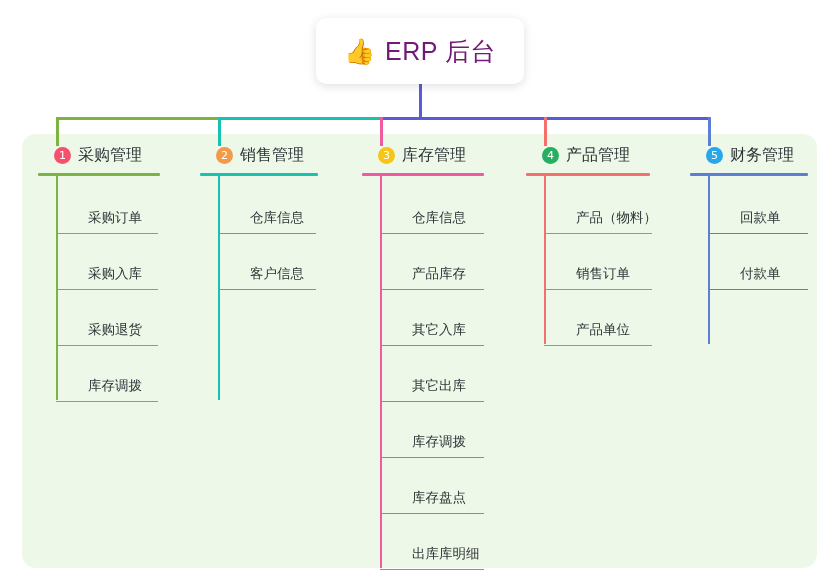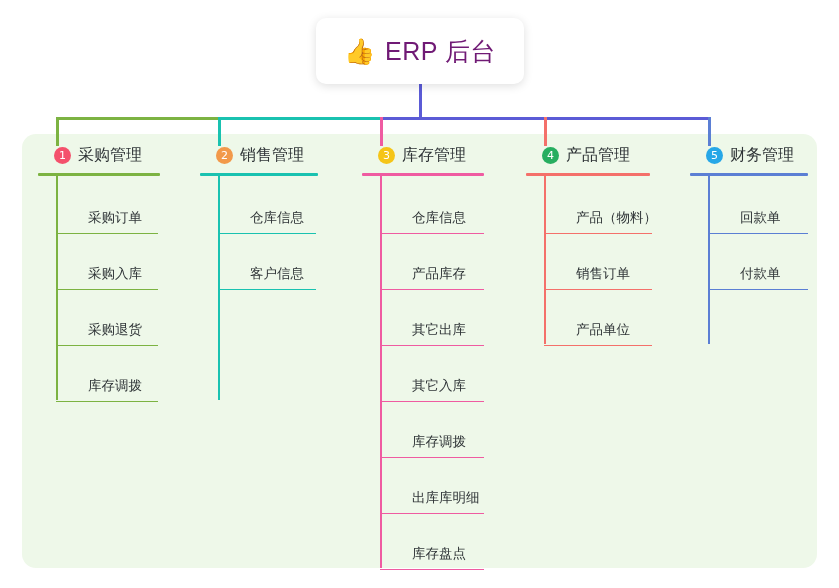--- a/index.html
+++ b/index.html
@@ -213,37 +213,37 @@
           <div class="items-spine" style="background: rgb(239, 91, 161); height: 392px;"></div>
           <div class="item">
             <span class="item-label">仓库信息</span>
             <div class="item-rule" style="background: rgb(239, 91, 161); width: 104px;"></div>
           </div>
           <div class="item">
             <span class="item-label">产品库存</span>
             <div class="item-rule" style="background: rgb(239, 91, 161); width: 104px;"></div>
           </div>
           <div class="item">
+            <span class="item-label">其它入库</span>
+            <div class="item-rule" style="background: rgb(239, 91, 161); width: 104px;"></div>
+          </div>
+          <div class="item">
             <span class="item-label">其它出库</span>
             <div class="item-rule" style="background: rgb(239, 91, 161); width: 104px;"></div>
           </div>
           <div class="item">
-            <span class="item-label">其它入库</span>
-            <div class="item-rule" style="background: rgb(239, 91, 161); width: 104px;"></div>
-          </div>
-          <div class="item">
             <span class="item-label">库存调拨</span>
             <div class="item-rule" style="background: rgb(239, 91, 161); width: 104px;"></div>
           </div>
           <div class="item">
+            <span class="item-label">库存盘点</span>
+            <div class="item-rule" style="background: rgb(239, 91, 161); width: 104px;"></div>
+          </div>
+          <div class="item">
             <span class="item-label">出库库明细</span>
-            <div class="item-rule" style="background: rgb(239, 91, 161); width: 104px;"></div>
-          </div>
-          <div class="item">
-            <span class="item-label">库存盘点</span>
             <div class="item-rule" style="background: rgb(239, 91, 161); width: 104px;"></div>
           </div>
         </div>
       </div>
       <div class="column" style="left: 526px; width: 124px;">
         <div class="col-head">
           <span class="badge" style="background: rgb(39, 174, 96);">4</span>
           <span class="col-title">产品管理</span>
         </div>
         <div class="head-rule" style="background: rgb(244, 112, 106); width: 124px;"></div>

